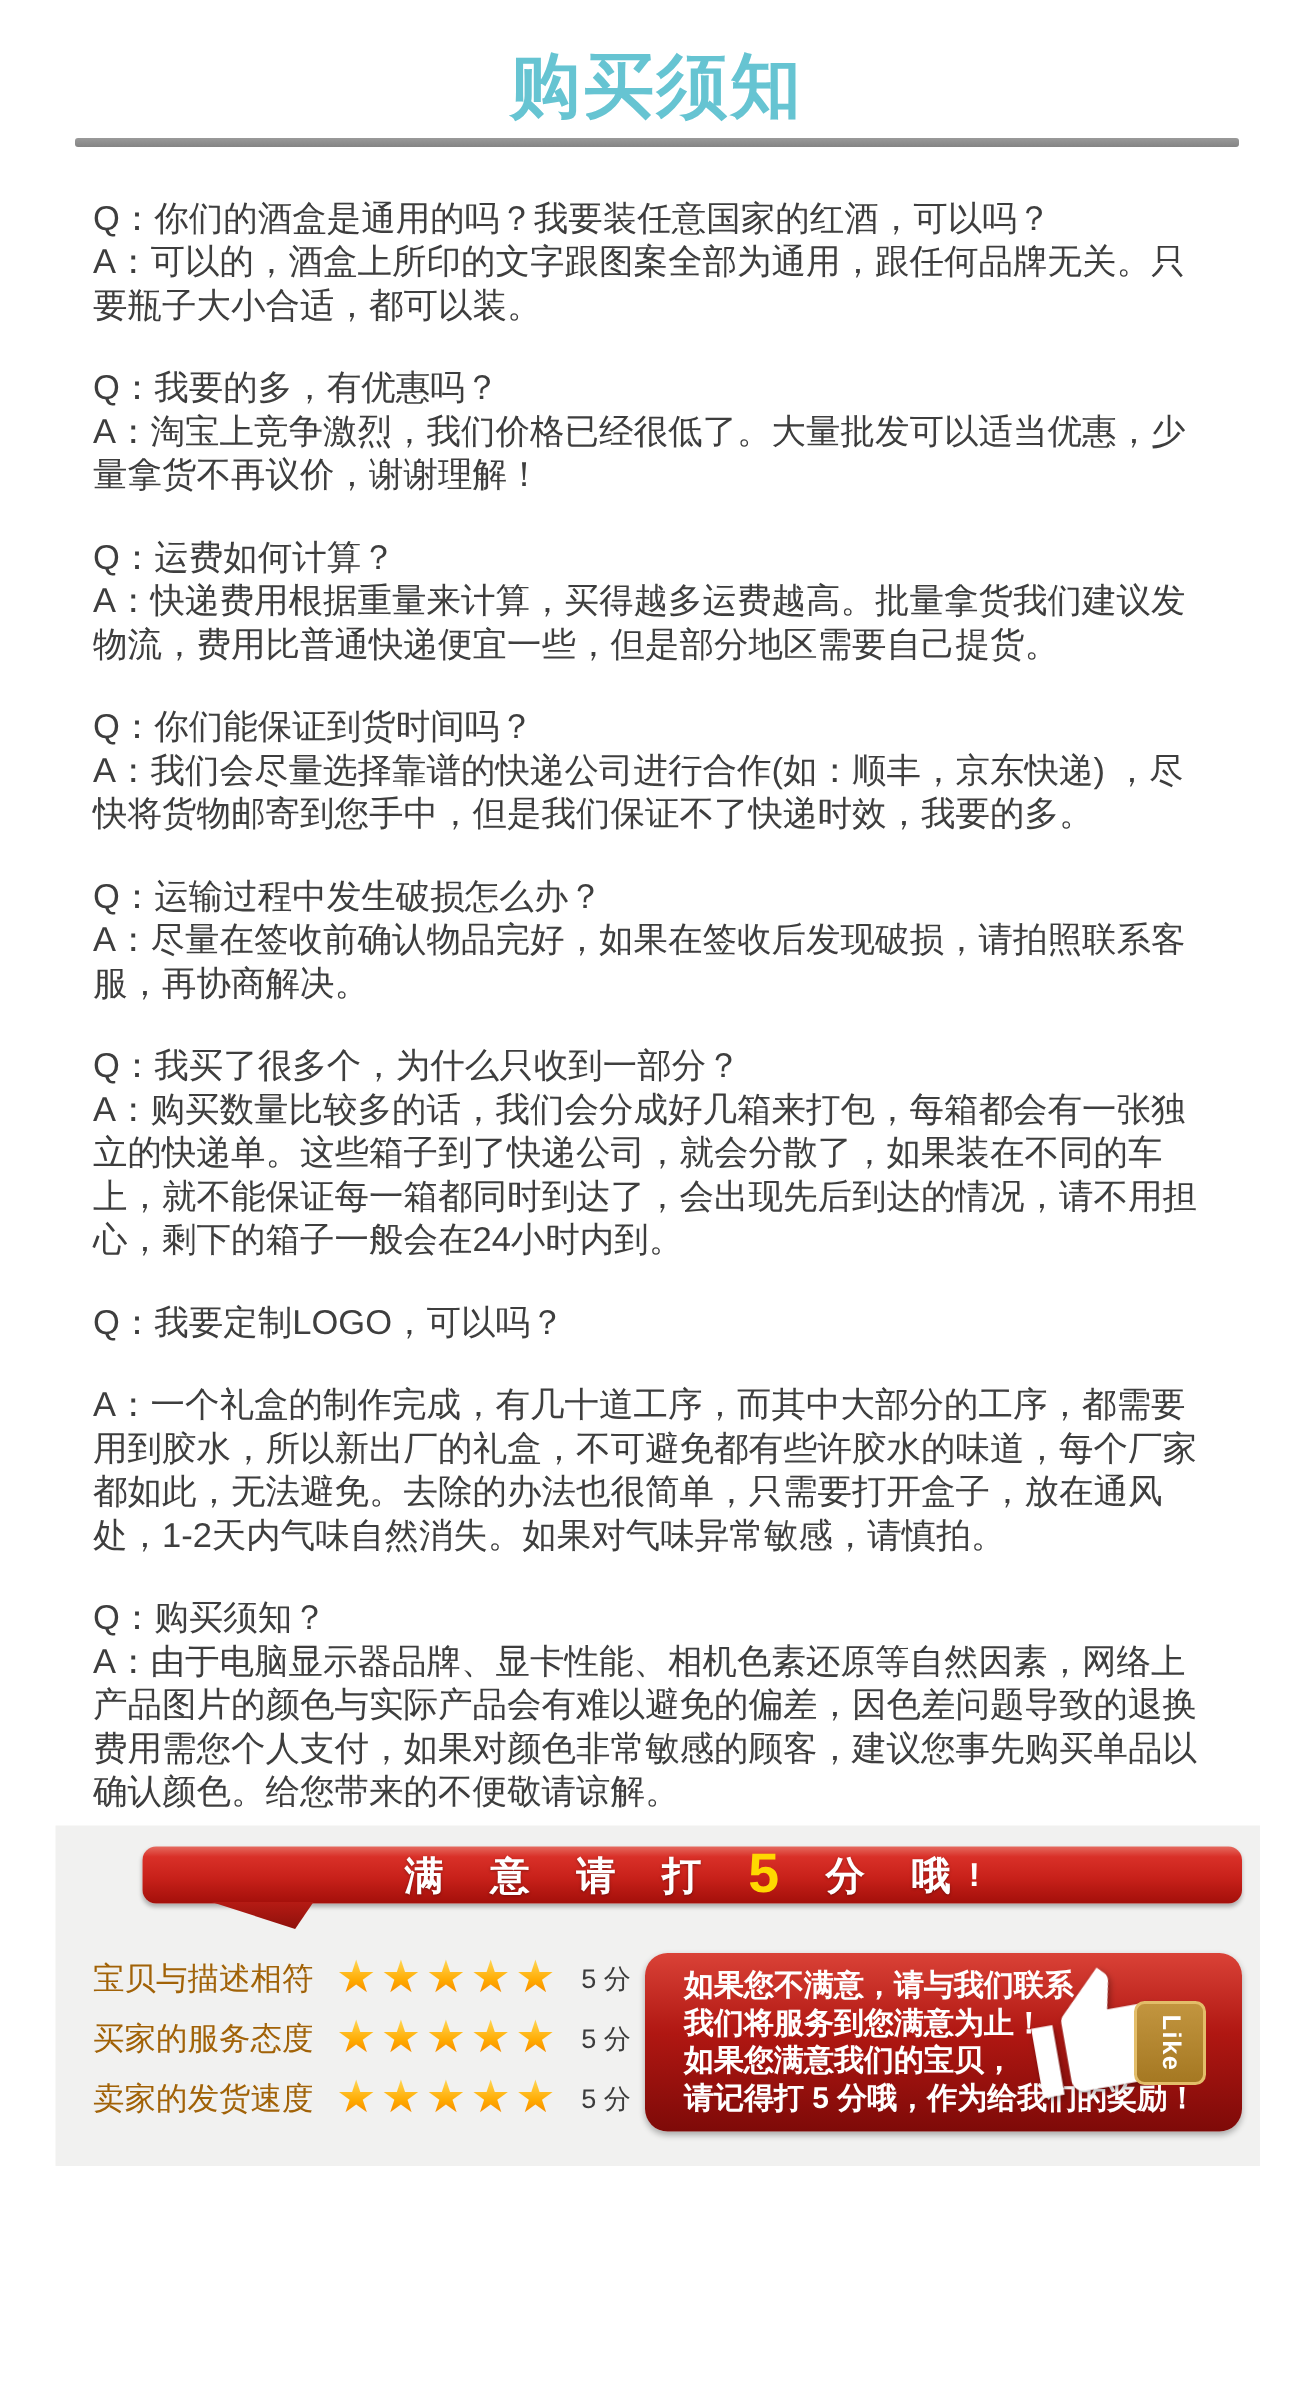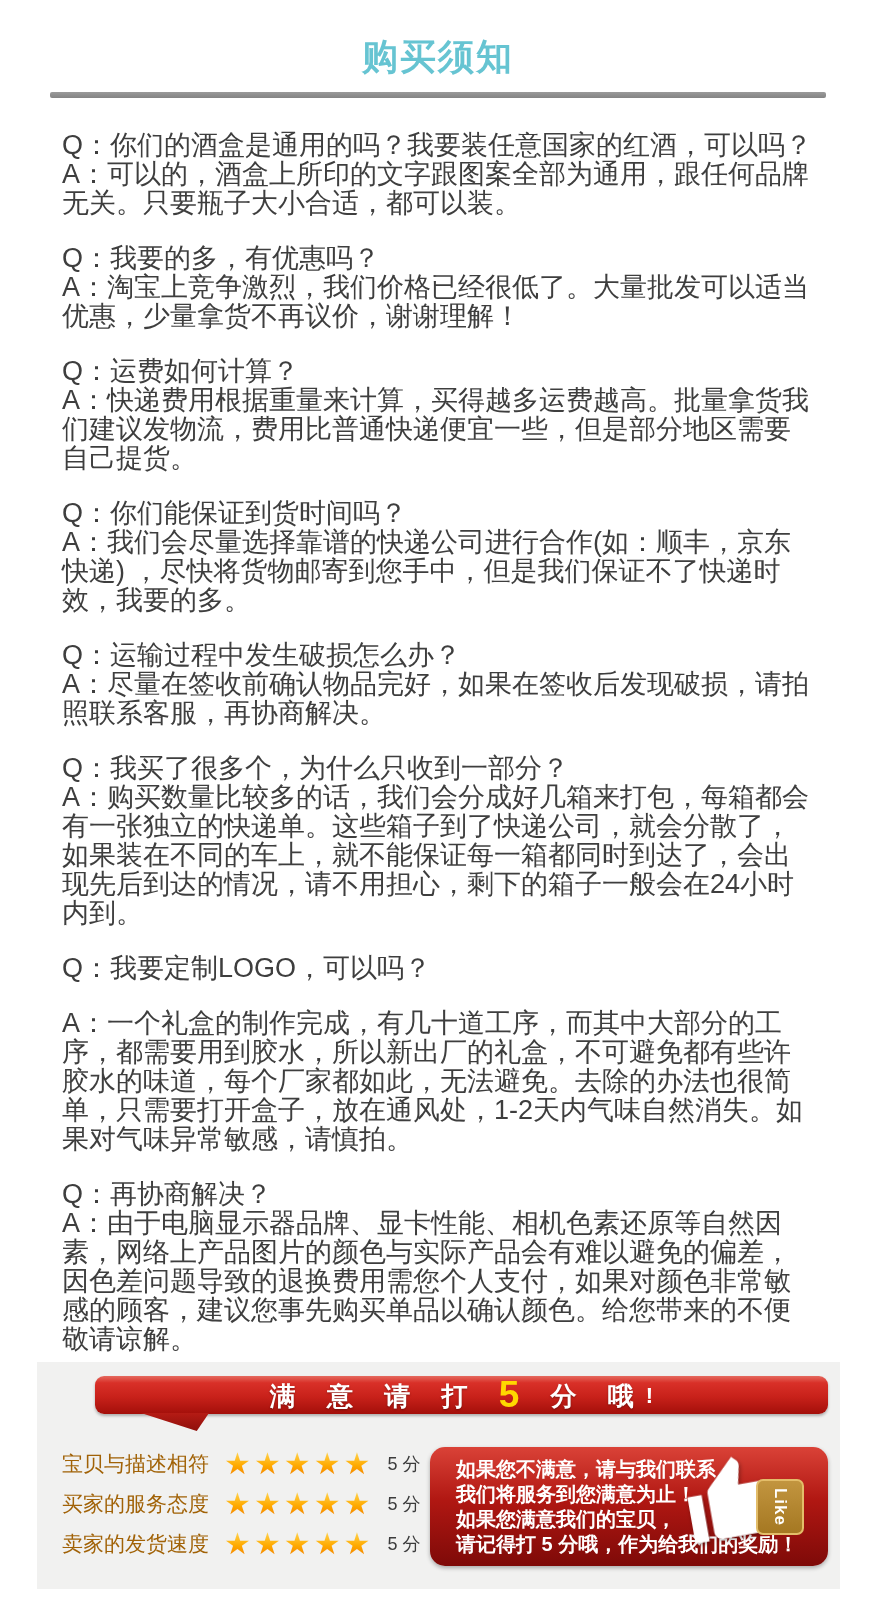--- a/index.html
+++ b/index.html
@@ -7,37 +7,37 @@
     width:876px;min-height:1600px;
     font-family:"Liberation Sans","DejaVu Sans",sans-serif;
     color:#3e3e3e;
   }
   .page{width:876px;position:relative;}
 
   
   .page-title{
     padding-top:28px;
     text-align:center;
-    font-size:36px;line-height:58px;
+    font-size:47px;line-height:58px;
     font-weight:bold;
     color:#66c4d2;
     letter-spacing:2px;
   }
   .divider{
     height:6px;
     margin:6px 50px 0 50px;
     background:linear-gradient(180deg,#9a9a9a,#848484);
     border-radius:2px;
   }
 
   
   .faq{
     margin:33px 64px 0 62px;
     width:750px;
-    font-size:27px;
+    font-size:23px;
     line-height:29px;
     color:#3e3e3e;
   }
   .qa{margin:0 0 26px 0;}
   .qa:last-child{margin-bottom:0;}
   .qa p{margin:0;}
 
   
   .panel{
     position:relative;
@@ -156,21 +156,21 @@
       <p>Q：我买了很多个，为什么只收到一部分？</p>
       <p>A：购买数量比较多的话，我们会分成好几箱来打包，每箱都会有一张独立的快递单。这些箱子到了快递公司，就会分散了，如果装在不同的车上，就不能保证每一箱都同时到达了，会出现先后到达的情况，请不用担心，剩下的箱子一般会在24小时内到。</p>
     </div>
     <div class="qa">
       <p>Q：我要定制LOGO，可以吗？</p>
     </div>
     <div class="qa">
       <p>A：一个礼盒的制作完成，有几十道工序，而其中大部分的工序，都需要用到胶水，所以新出厂的礼盒，不可避免都有些许胶水的味道，每个厂家都如此，无法避免。去除的办法也很简单，只需要打开盒子，放在通风处，1-2天内气味自然消失。如果对气味异常敏感，请慎拍。</p>
     </div>
     <div class="qa">
-      <p>Q：再协商解决？</p>
+      <p>Q：购买须知？</p>
       <p>A：由于电脑显示器品牌、显卡性能、相机色素还原等自然因素，网络上产品图片的颜色与实际产品会有难以避免的偏差，因色差问题导致的退换费用需您个人支付，如果对颜色非常敏感的顾客，建议您事先购买单品以确认颜色。给您带来的不便敬请谅解。</p>
     </div>
   </div>
 
   <div class="panel">
 
     <div class="ribbon">
       <span class="rtxt">满 意 请 打 </span><span class="num">5</span><span class="rtxt"> 分 哦</span><span class="bang">!</span>
     </div>
     <div class="ribbon-tail"></div>

